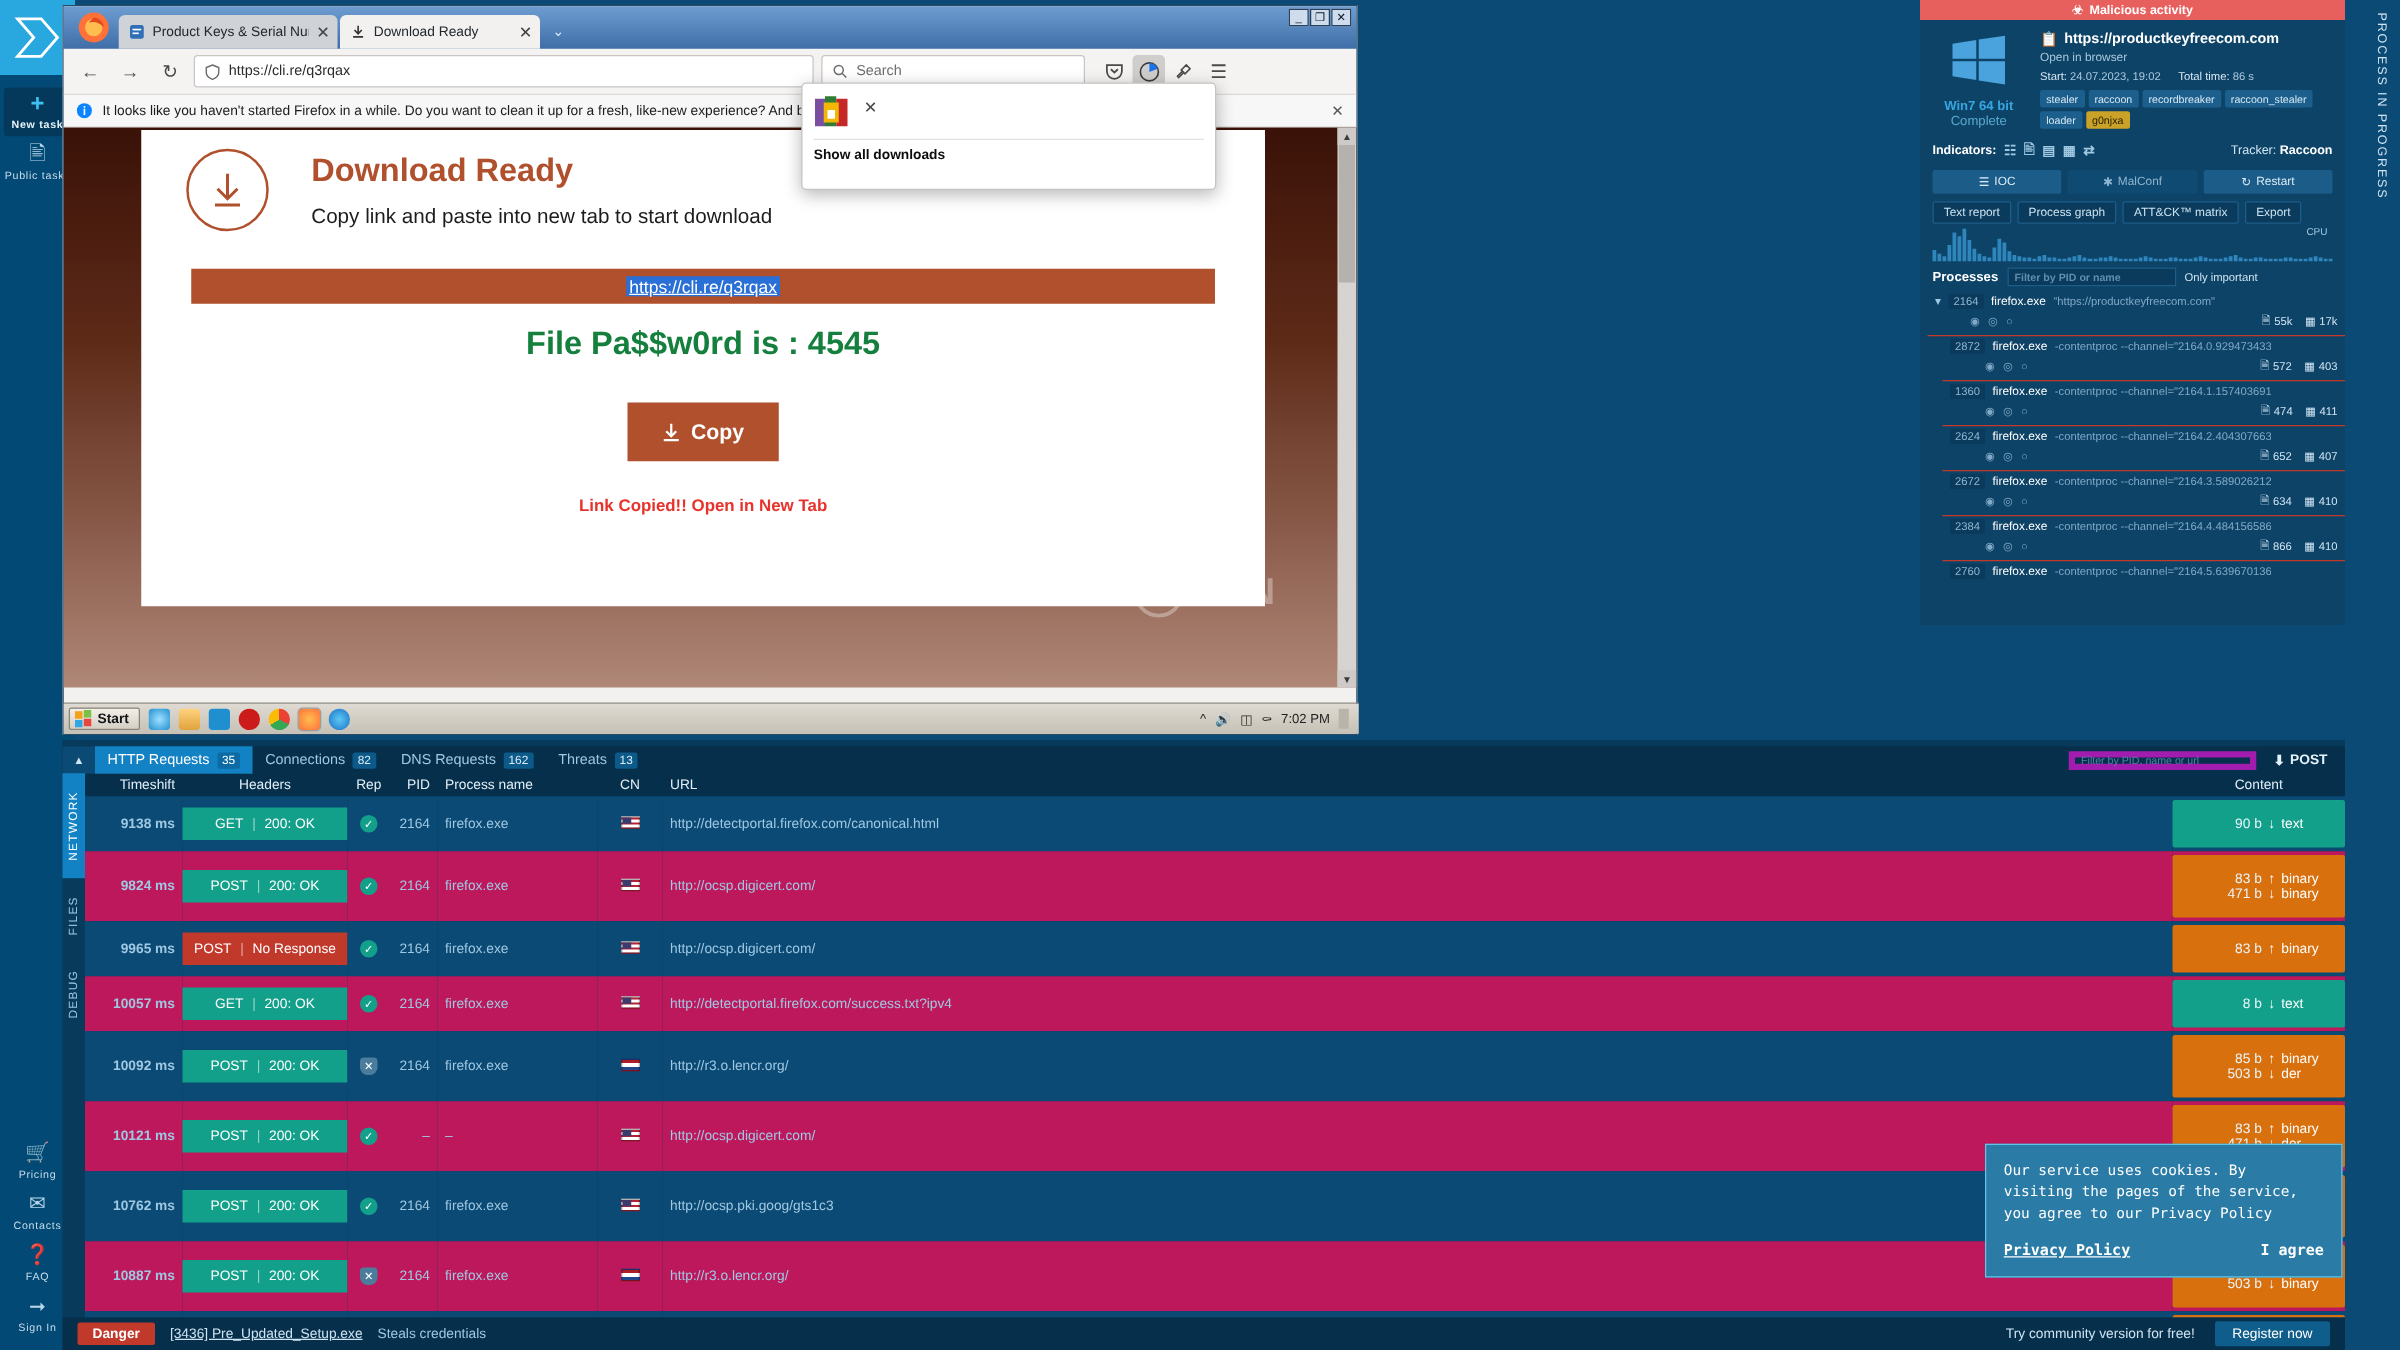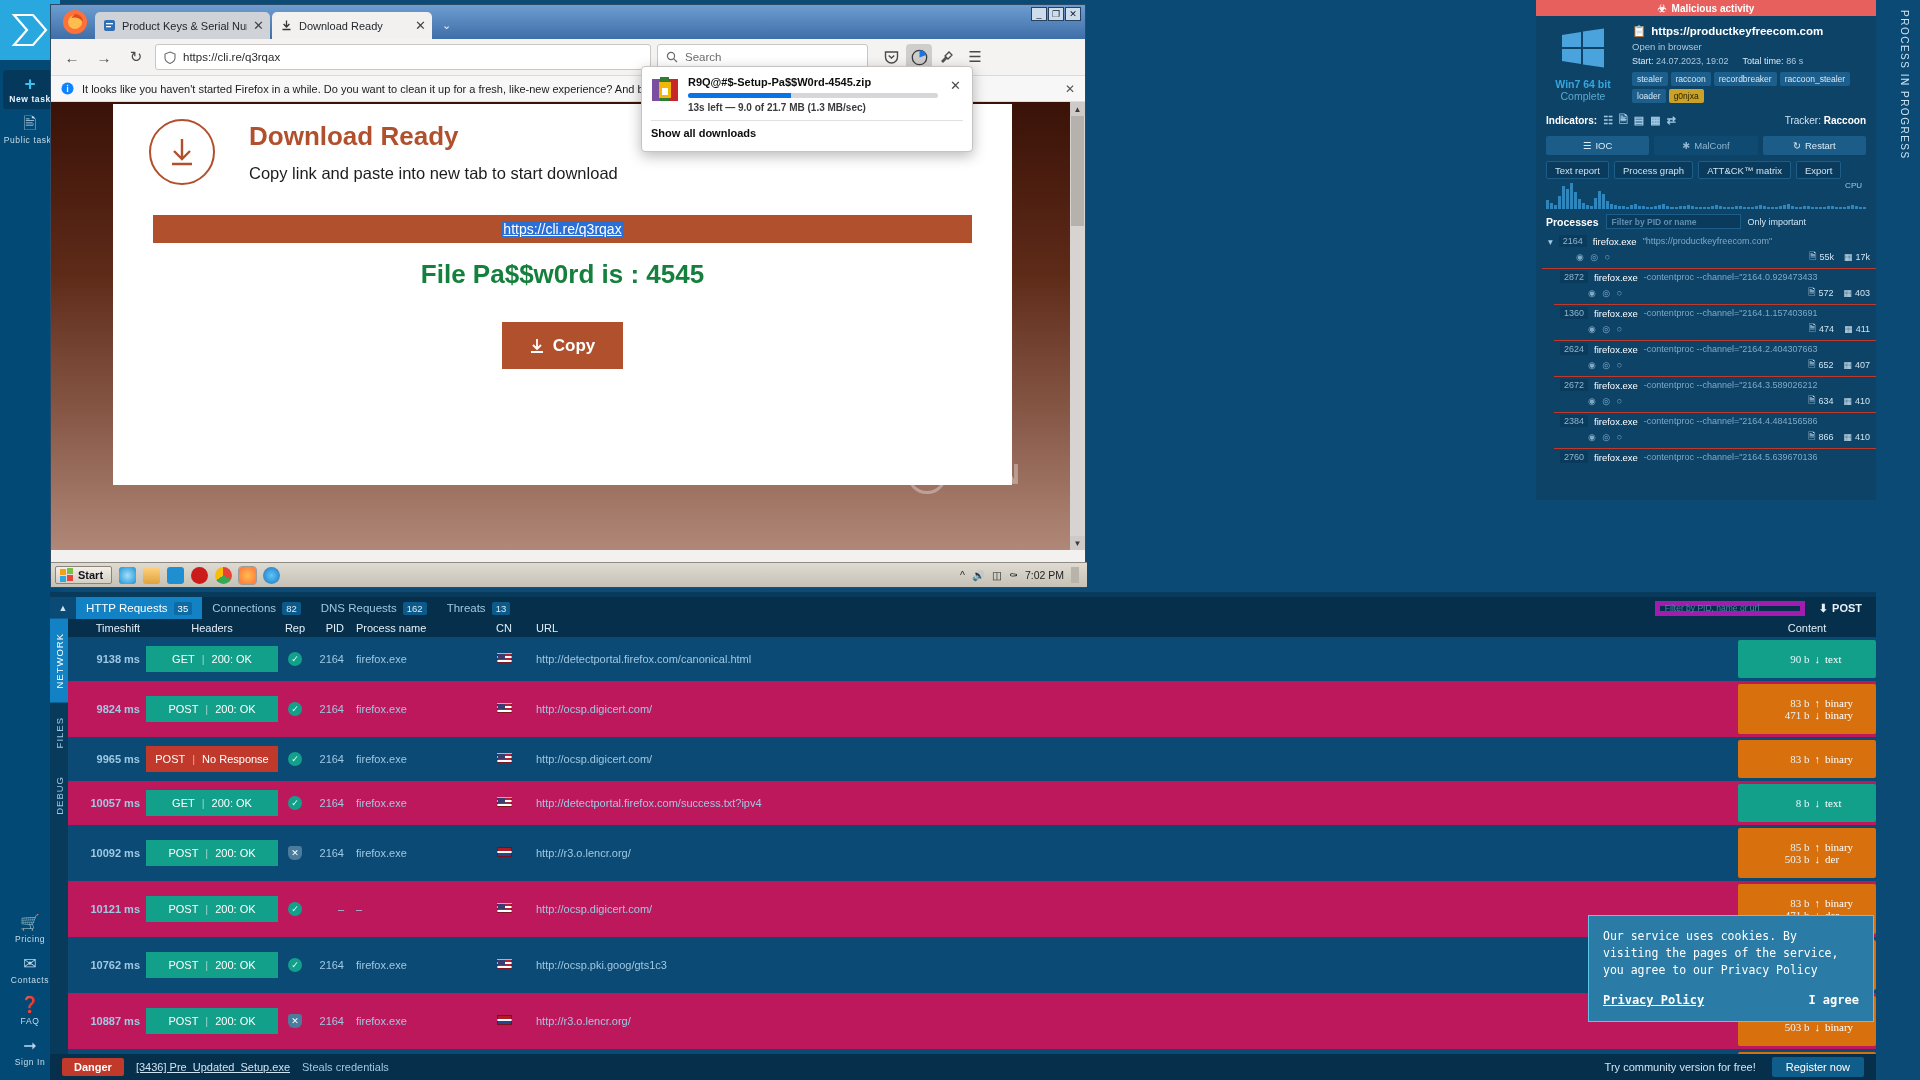--- a/index.html
+++ b/index.html
@@ -326,21 +326,21 @@
   .hbadge .sep { color: rgba(255,255,255,.55); }
   .repico {
     width: 14px; height: 14px; border-radius: 50%; background: #12a08a; color: #fff;
     font-size: 9px; display: inline-flex; align-items: center; justify-content: center;
   }
   .repico.sh { border-radius: 3px 3px 6px 6px; background: #4b7c9c; }
   .flag { width: 15px; height: 10px; display: inline-block; border: 1px solid rgba(0,0,0,.3); }
   .flag.us { background: repeating-linear-gradient(#b22234 0 2px,#fff 2px 4px); position: relative; }
   .flag.us:before { content:''; position:absolute; left:0; top:0; width:7px; height:5px; background:#3c3b6e; }
   .flag.nl { background: linear-gradient(#ae1c28 33.3%, #fff 33.3% 66.6%, #21468b 66.6%); }
-  .ctbox { background: #12a08a; border-radius: 2px; padding: 13px 7px; font-family: Liberation Serif, serif; }
+  .ctbox { background: #12a08a; border-radius: 2px; padding: 13px 7px; }
   .ctbox.o { background: #d9700e; }
   .ctline { display: flex; align-items: center; justify-content: flex-end; gap: 5px;
     font-size: 11px; color: #fff; }
   .ctline .w { min-width: 42px; text-align: right; color: #e9f5fb; }
   .ctline .t { min-width: 44px; text-align: left; }
 
   .statusbar {
     position: absolute; left: 0; right: 0; bottom: 0; height: 26px; background: #062f4b;
     display: flex; align-items: center; gap: 12px; padding: 0 12px;
   }
@@ -506,20 +506,21 @@
         <div class="link-bar">
           <span>https://cli.re/q3rqax</span>
         </div>
         <div class="pw-line">File Pa$$w0rd is : 4545</div>
         <div class="copy-btn">
           <svg viewBox="0 0 14 16">
             <path d="M7 1 v9 M3 7 l4 4 l4 -4 M1 14 h12" fill="none" stroke="#fff" stroke-width="1.8"></path>
           </svg>
           <span>Copy</span>
         </div>
+        <div class="copied">Link Copied!! Open in New Tab</div>
       </div>
       <div class="wm">
         <span>ANY</span>
         <span class="wm-play">
           <svg width="16" height="18" viewBox="0 0 16 18">
               <path d="M2 1 L15 9 L2 17 Z" fill="#fff"></path>
             </svg>
         </span>
         <span>RUN</span>
       </div>
@@ -1191,27 +1192,20 @@
 
   <div class="dlpanel">
     <div class="dl-item">
       <svg class="dl-icon" viewBox="0 0 28 28">
         <rect x="1" y="3" width="8" height="22" fill="#7b4fa0"></rect>
           <rect x="9" y="1" width="9" height="24" fill="#2e7d32"></rect>
         <rect x="18" y="3" width="9" height="22" fill="#c62828"></rect>
           <rect x="8" y="6" width="12" height="16" fill="#f2b705"></rect>
         <rect x="11" y="12" width="6" height="7" fill="#fff"></rect>
       </svg>
-      <div class="dl-body">
-        <div class="dl-name">R9Q@#$-Setup-Pa$$W0rd-4545.zip</div>
-        <div class="dl-prog">
-            <i id="dl-fill" style="width: 41%;"></i>
-          </div>
-        <div class="dl-meta">13s left — 9.0 of 21.7 MB (1.3 MB/sec)</div>
-      </div>
       <div class="dl-x">✕</div>
     </div>
     <div class="dl-sep"></div>
     <div class="dl-all">Show all downloads</div>
   </div>
 
   <div class="cookie">
     <p>Our service uses cookies. By visiting the pages of the service, you agree to our Privacy Policy</p>
     <div class="row">
       <span class="pp">Privacy Policy</span>

